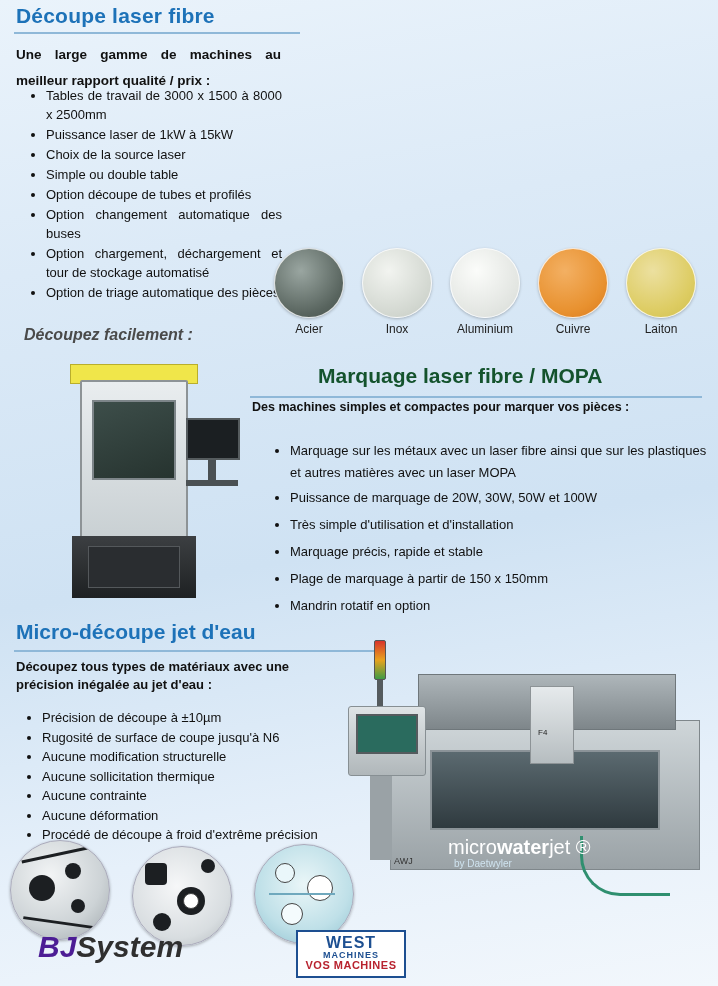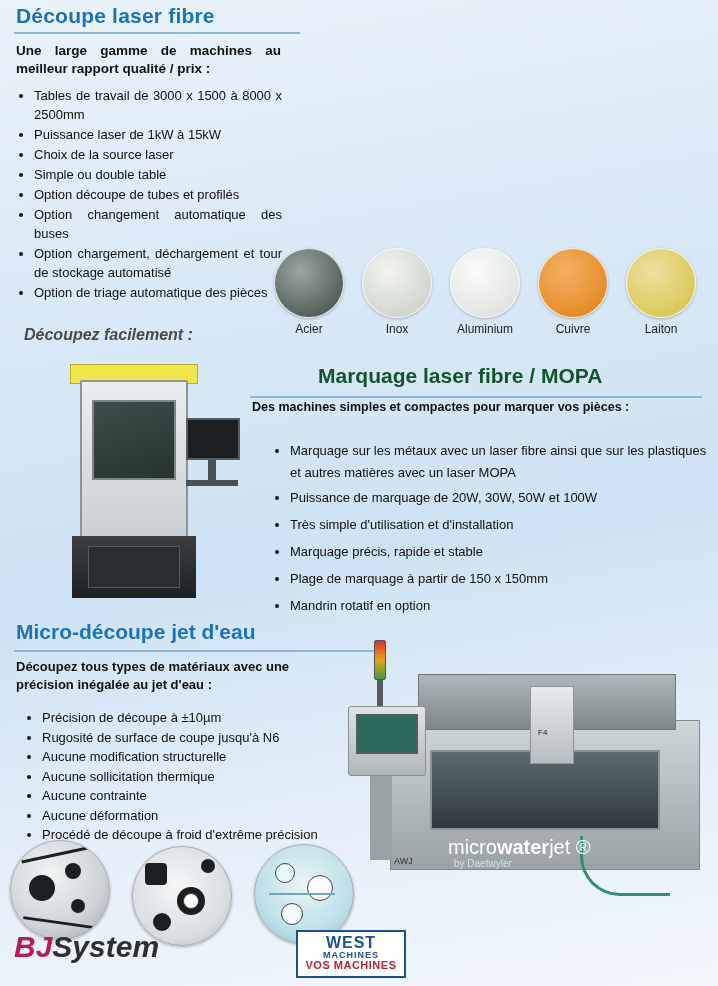--- a/index.html
+++ b/index.html
@@ -17,30 +17,30 @@
   
   .sec1-title {
     position:absolute; left:16px; top:4px;
     font-size:21px; font-weight:bold; color:#1d72b8;
     letter-spacing:0.2px;
   }
   .rule1 { position:absolute; left:14px; top:32px; width:286px; height:2px; background:#8fb8d8; }
 
   .sec1-lead {
     position:absolute; left:16px; top:42px; width:265px;
-    font-size:13.5px; line-height:18px; font-weight:bold; color:#111;
+    font-size:13.5px; line-height:26px; font-weight:bold; color:#111;
     text-align:justify;
   }
   .sec1-list {
     position:absolute; left:16px; top:86px; width:266px;
     margin:0; padding:0 0 0 18px;
     font-size:13px; line-height:19px; color:#111;
     text-align:justify;
   }
-  .sec1-list li { margin:0 0 1px 0; }
+  .sec1-list li { margin:0 0 1px 12px; }
 
   
   .machine1 {
     position:absolute; left:278px; top:38px; width:426px; height:205px;
   }
   .m1-body { position:absolute; left:8px; top:42px; width:400px; height:122px; background:linear-gradient(180deg,#cfd4d6,#aab0b3); border:1px solid #8d9396; }
   .m1-dark { position:absolute; left:22px; top:34px; width:72px; height:130px; background:linear-gradient(180deg,#3a4b46,#24332f); }
   .m1-dark2 { position:absolute; left:150px; top:30px; width:150px; height:136px; background:linear-gradient(180deg,#42544e,#26332f); }
   .m1-glass { position:absolute; left:96px; top:36px; width:52px; height:126px; background:linear-gradient(180deg,#d9dee0,#b9c0c3); border:1px solid #9aa1a4; }
   .m1-panel { position:absolute; left:120px; top:48px; width:36px; height:70px; background:#e9ecee; border:2px solid #5a6265; }
@@ -134,21 +134,21 @@
   .s3 { left:248px; top:4px; background:radial-gradient(circle at 50% 40%, #eaf6f8 0%, #bfe0e8 60%, #8fc2d0 100%); }
   .dotA { position:absolute; border-radius:50%; background:#1c1f22; }
   .dotB { position:absolute; border-radius:50%; background:#ffffff; border:1px solid #444; }
   .barA { position:absolute; background:#1c1f22; }
 
   
   .footer-logo {
     position:absolute; left:14px; top:930px;
     font-size:30px; font-style:italic; font-weight:bold;
   }
-  .fl-a { color:#be185d; }
+  .fl-a { color:#4c1d95;margin-left:24px; }
   .fl-b { color:#2f2f2f; }
   .west {
     position:absolute; left:296px; top:930px; width:110px; height:48px;
     background:#ffffff; border:2px solid #1d4f91; text-align:center;
     padding-top:3px;
   }
   .west .w1 { color:#1d4f91; font-weight:bold; font-size:16px; line-height:15px; letter-spacing:1px; }
   .west .w2 { color:#1d4f91; font-weight:bold; font-size:9px; line-height:10px; letter-spacing:1px; }
   .west .w3 { color:#b8232f; font-weight:bold; font-size:11px; line-height:11px; letter-spacing:0.5px; }
 </style>

